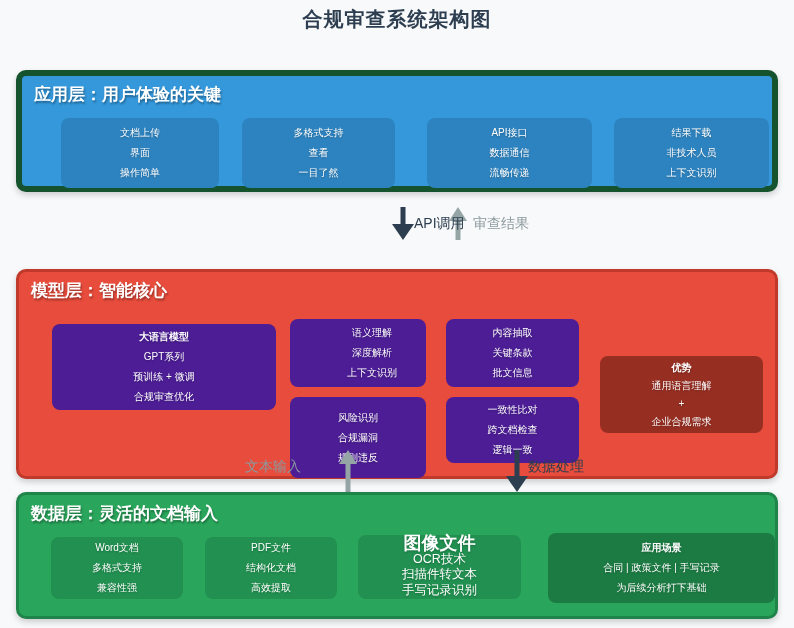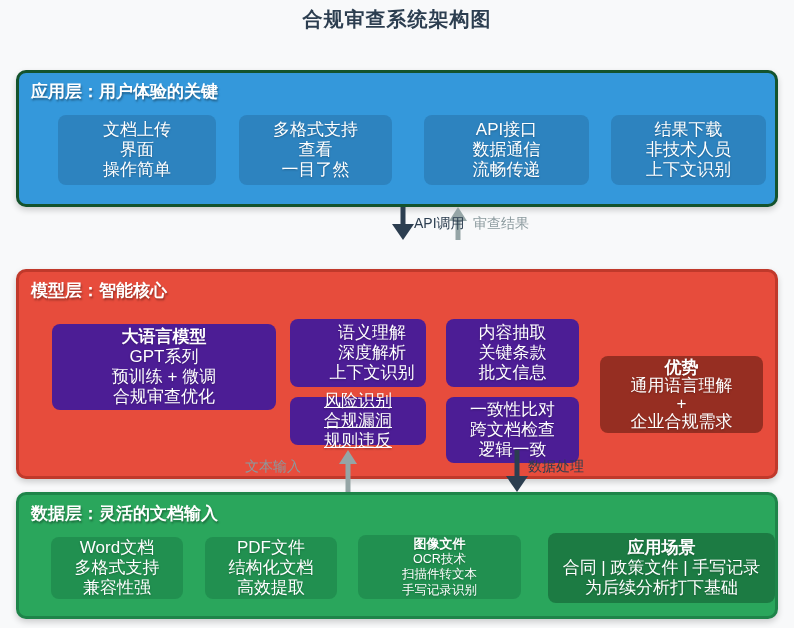--- a/index.html
+++ b/index.html
@@ -4,39 +4,39 @@
 <style>
   html,body { margin:0; padding:0; background:#f8f9fa; }
   body { font-family:"Liberation Sans","DejaVu Sans",sans-serif; }
   .stage { position:relative; width:794px; height:628px; background:#f8f9fa; overflow:hidden; }
 
   .page-title { position:absolute; top:6px; left:0; width:100%; text-align:center;
     font-size:20px; font-weight:bold; color:#2c3e50; letter-spacing:1px; }
 
   .layer { position:absolute; left:16px; width:762px; border-radius:10px; box-sizing:border-box;
     box-shadow:0 3px 6px rgba(0,0,0,0.18); }
-  .layer-app   { top:70px;  height:137px; background:#3498db; border:3px solid #14532d;text-decoration:underline; }
+  .layer-app   { top:70px;  height:122px; background:#3498db; border:6px solid #14532d;text-decoration:underline; }
   .layer-model { top:240px; height:210px; background:#e74c3c; border:3px solid #c0392b;margin-top:29px; }
   .layer-data  { top:492px; height:127px; background:#2aa65c; border:3px solid #1e8449; }
 
   .layer-header { position:absolute; top:7px; left:12px; color:#ffffff;
     font-size:17px; font-weight:bold; text-shadow:1px 2px 2px rgba(0,0,0,0.35); white-space:nowrap; }
 
   .node { position:absolute; border-radius:8px; color:#ffffff; box-sizing:border-box;
     display:flex; flex-direction:column; align-items:center; justify-content:center;
-    text-align:center; font-size:17px; line-height:20px;
+    text-align:center; font-size:10px; line-height:20px;
     text-shadow:0 1px 2px rgba(0,0,0,0.25); }
   .layer-app .node   { background:#2d83bf; }
   .layer-model .node { background:#4c1d95; }
   .layer-model .node-advantage { background:#962e22; line-height:18px; }
   .layer-data .node  { background:#219050; }
   .layer-data .node-scenario { background:#1c7b43; }
   .node-title { font-weight:bold; }
   .node-image { line-height:15.5px; font-size:12.5px; }
-  .node-image .node-title { font-size:13px; }
+  .node-image .node-title { font-size:18px; }
 
   .gap { position:absolute; left:0; width:794px; }
   .gap1 { top:207px; height:33px; }
   .gap2 { top:450px; height:42px; }
 
   .arrow { position:absolute; top:0; bottom:0; width:22px; }
   .arrow .shaft { position:absolute; left:50%; transform:translateX(-50%); width:5px; }
   .arrow .head  { position:absolute; left:50%; transform:translateX(-50%); width:0; height:0; }
   .arrow-down .shaft { top:0; bottom:13px; }
   .arrow-down .head  { bottom:0; border-left:11px solid transparent; border-right:11px solid transparent;
@@ -113,21 +113,21 @@
     <div class="node" style="left:271px;top:47px;width:136px;height:68px;padding-left:28px;">
       <div>语义理解</div>
       <div>深度解析</div>
       <div>上下文识别</div>
     </div>
     <div class="node" style="left:427px;top:47px;width:133px;height:68px;">
       <div>内容抽取</div>
       <div>关键条款</div>
       <div>批文信息</div>
     </div>
-    <div class="node" style="left:271px;top:125px;width:136px;height:48px;text-decoration:underline;">
+    <div class="node" style="left:271px;top:125px;width:136px;height:81px;">
       <div>风险识别</div>
       <div>合规漏洞</div>
       <div>规则违反</div>
     </div>
     <div class="node" style="left:427px;top:125px;width:133px;height:66px;">
       <div>一致性比对</div>
       <div>跨文档检查</div>
       <div>逻辑一致</div>
     </div>
 

